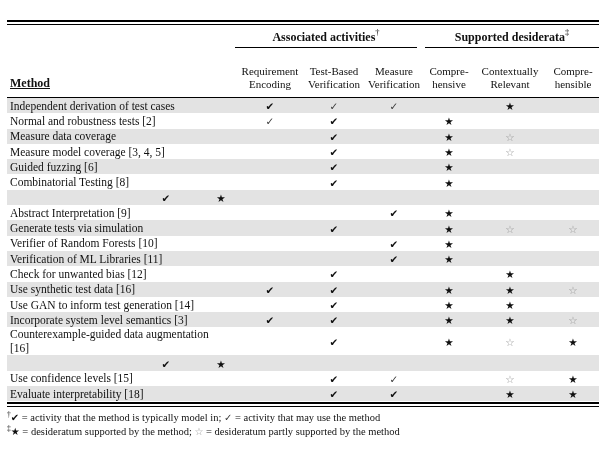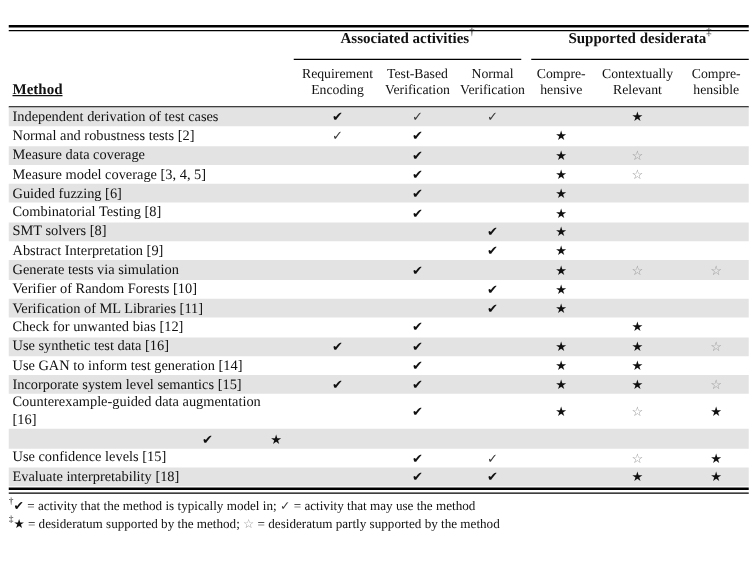--- a/index.html
+++ b/index.html
@@ -18,29 +18,29 @@
   .wmethod{width:228px;}
   .w0{width:70px;}
   .w1{width:58px;}
   .w2{width:62px;}
   .w3{width:48px;}
   .w4{width:74px;}
   .w5{width:52px;}
 
   
   .group-row{display:flex;align-items:flex-end;height:22px;margin-top:1px;}
-  .group{border-bottom:1px solid #000;text-align:center;padding-bottom:8px;}
+  .group{border-bottom:1px solid #000;text-align:center;padding-bottom:2px;}
   .g1{width:182px;margin-right:8px;}
   .g2{width:174px;}
   .glabel{font-weight:bold;font-size:12px;}
   .gsup{font-size:8.5px;vertical-align:super;line-height:0;}
 
   
   .colhead-row{display:flex;align-items:flex-end;padding:5px 0 6px 0;}
-  .col{text-align:center;font-size:11px;line-height:13px;white-space:nowrap;}
+  .col{text-align:center;font-size:11px;line-height:13px;white-space:nowrap;margin-top:12px;}
   .method-head{font-weight:bold;font-size:12px;padding-left:3px;box-sizing:border-box;text-decoration:underline;}
 
   
   .trow{display:flex;align-items:center;min-height:15.3px;}
   .trow.shaded{background:#e3e3e3;}
   .cell{box-sizing:border-box;}
   .cell.method{width:228px;padding:0 20px 0 3px;font-size:11.5px;line-height:14px;}
   .cell.mark{text-align:center;line-height:14px;}
 
   
@@ -76,21 +76,21 @@
       <div class="wmethod method-head">Method</div>
       <div class="col w0">
         <span>Requirement</span><br>
         <span>Encoding</span>
       </div>
       <div class="col w1">
         <span>Test-Based</span><br>
         <span>Verification</span>
       </div>
       <div class="col w2">
-        <span>Normal</span><br>
+        <span>Measure</span><br>
         <span>Verification</span>
       </div>
       <div class="col w3">
         <span>Compre-</span><br>
         <span>hensive</span>
       </div>
       <div class="col w4">
         <span>Contextually</span><br>
         <span>Relevant</span>
       </div>
@@ -151,21 +151,20 @@
         <div class="trow">
           <div class="cell method">Combinatorial Testing [8]</div>
           <div class="cell mark w0"></div>
           <div class="cell mark w1"><span class="mk-strong">✔</span></div>
           <div class="cell mark w2"></div>
           <div class="cell mark w3"><span class="st-fill">★</span></div>
           <div class="cell mark w4"></div>
           <div class="cell mark w5"></div>
         </div>
         <div class="trow shaded">
-          <div class="cell method">SMT solvers [8]</div>
           <div class="cell mark w0"></div>
           <div class="cell mark w1"></div>
           <div class="cell mark w2"><span class="mk-strong">✔</span></div>
           <div class="cell mark w3"><span class="st-fill">★</span></div>
           <div class="cell mark w4"></div>
           <div class="cell mark w5"></div>
         </div>
         <div class="trow">
           <div class="cell method">Abstract Interpretation [9]</div>
           <div class="cell mark w0"></div>
@@ -223,21 +222,21 @@
         <div class="trow">
           <div class="cell method">Use GAN to inform test generation [14]</div>
           <div class="cell mark w0"></div>
           <div class="cell mark w1"><span class="mk-strong">✔</span></div>
           <div class="cell mark w2"></div>
           <div class="cell mark w3"><span class="st-fill">★</span></div>
           <div class="cell mark w4"><span class="st-fill">★</span></div>
           <div class="cell mark w5"></div>
         </div>
         <div class="trow shaded">
-          <div class="cell method">Incorporate system level semantics [15]</div>
+          <div class="cell method">Incorporate system level semantics [3]</div>
           <div class="cell mark w0"><span class="mk-strong">✔</span></div>
           <div class="cell mark w1"><span class="mk-strong">✔</span></div>
           <div class="cell mark w2"></div>
           <div class="cell mark w3"><span class="st-fill">★</span></div>
           <div class="cell mark w4"><span class="st-fill">★</span></div>
           <div class="cell mark w5"><span class="st-open">☆</span></div>
         </div>
         <div class="trow">
           <div class="cell method">Counterexample-guided data augmentation [16]</div>
           <div class="cell mark w0"></div>

